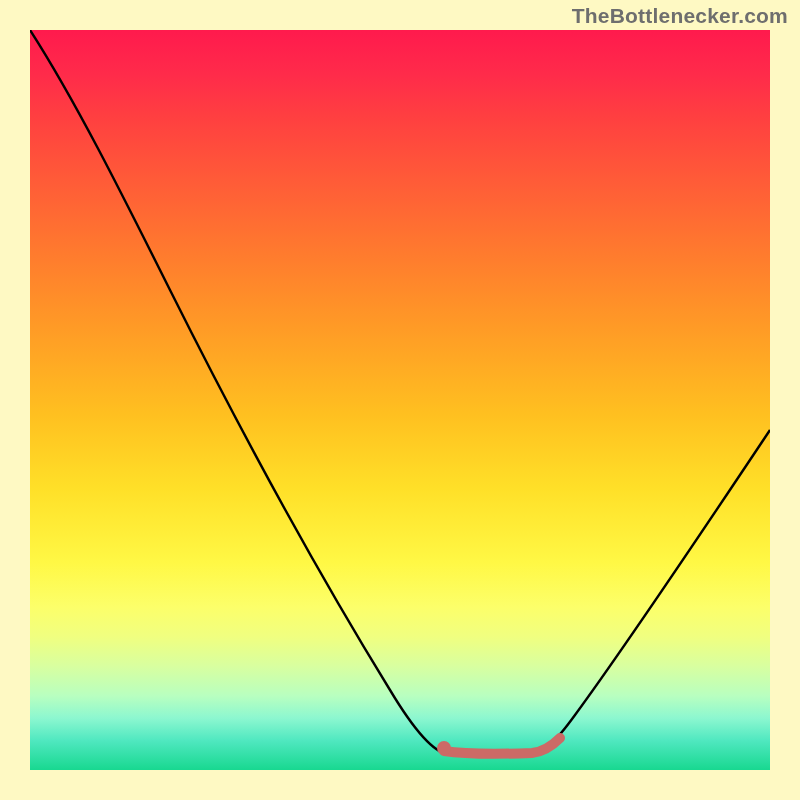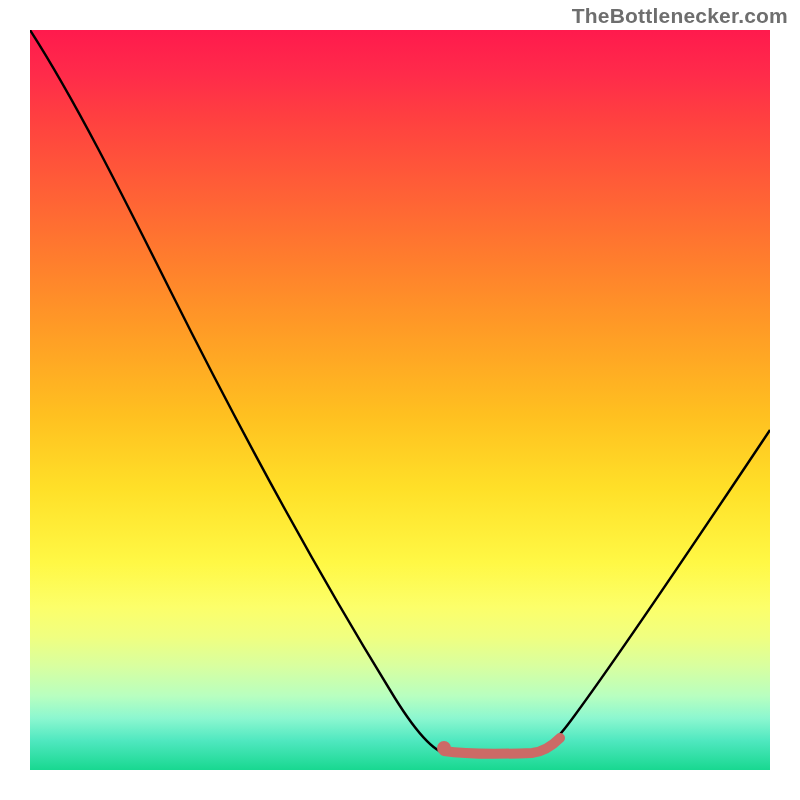--- a/index.html
+++ b/index.html
@@ -9,21 +9,21 @@
     height: 800px;
     background: #000;
     overflow: hidden;
   }
   .frame {
     position: absolute;
     left: 0;
     top: 0;
     width: 800px;
     height: 800px;
-    background: #ffffff;
+    background: #fef9c3;
   }
   .plot-area {
     position: absolute;
     left: 30px;
     top: 30px;
     width: 740px;
     height: 740px;
     background: linear-gradient(to bottom,
       #ff1a4d 0%,
       #ff2b4a 6%,

